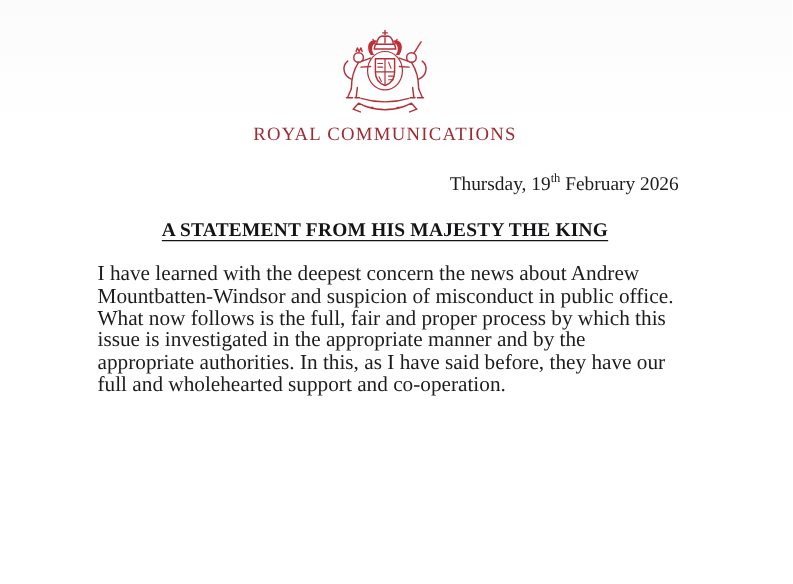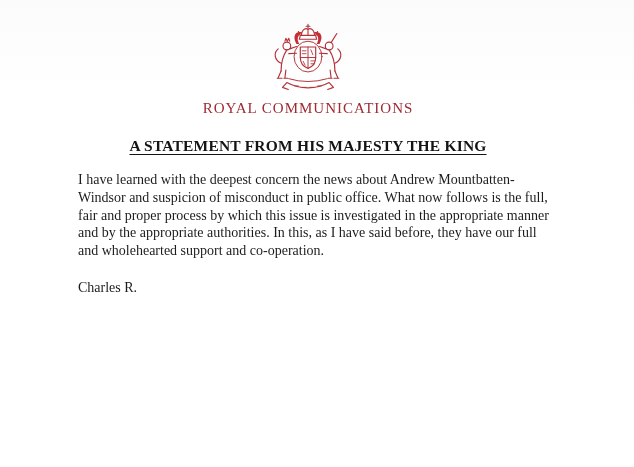--- a/index.html
+++ b/index.html
@@ -55,21 +55,21 @@
     text-decoration: underline;
     text-underline-offset: 3px;
     color: #141416;
   }
   .body-text {
     margin-left: 78px;
     width: 472px;
   }
   .body-text p {
     margin: 19px 0 0 0;
-    font-size: 14px;
+    font-size: 17px;
     line-height: 17.8px;
     color: #1c1c1e;
   }
   .body-text p.first {
     margin-top: 16px;
   }
   .signature {
     white-space: nowrap;
   }
 </style>
@@ -117,23 +117,25 @@
           <path d="M32 60 Q52 66 72 60" stroke-width="1"></path>
 
           <path d="M30 64 Q40 69.5 52 69.5 Q64 69.5 74 64 l4.5 5 l-6 2.3 M30 64 l-4.5 5 l6 2.3"></path>
           <path d="M38 67.5 h4 M46 69 h4 M54 69 h4 M62 67.5 h4" stroke-width="0.9"></path>
         </g>
       </svg>
     </div>
     <div class="org-name">ROYAL COMMUNICATIONS</div>
   </div>
 
+  <div class="dateline">
+    <span>Thursday, 19</span><sup>th</sup><span> February 2026</span>
+  </div>
 
   <div class="center-col">
     <h1 class="title">A STATEMENT FROM HIS MAJESTY THE KING</h1>
   </div>
 
   <div class="body-text">
     <p class="first">I have learned with the deepest concern the news about Andrew Mountbatten-Windsor and suspicion of misconduct in public office. What now follows is the full, fair and proper process by which this issue is investigated in the appropriate manner and by the appropriate authorities. In this, as I have said before, they have our full and wholehearted support and co-operation.</p>
-    <p class="signature">Charles R.</p>
   </div>
 
 </div>
 
 </body></html>

